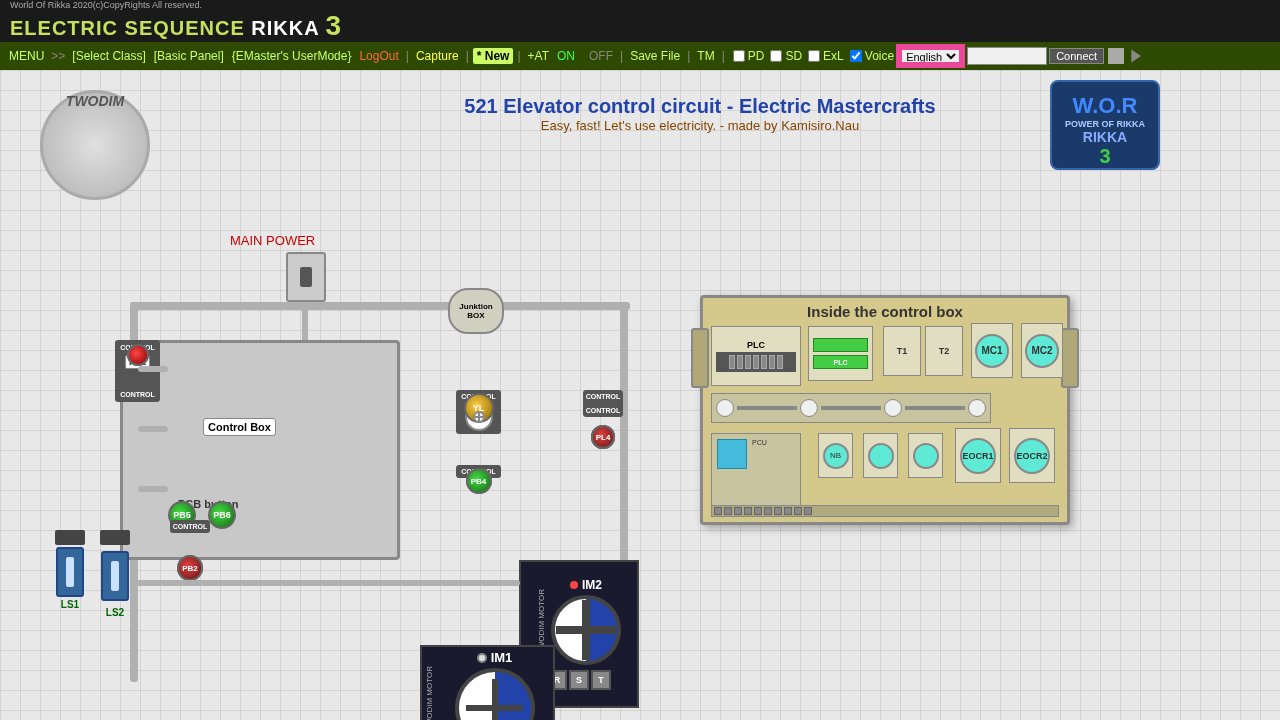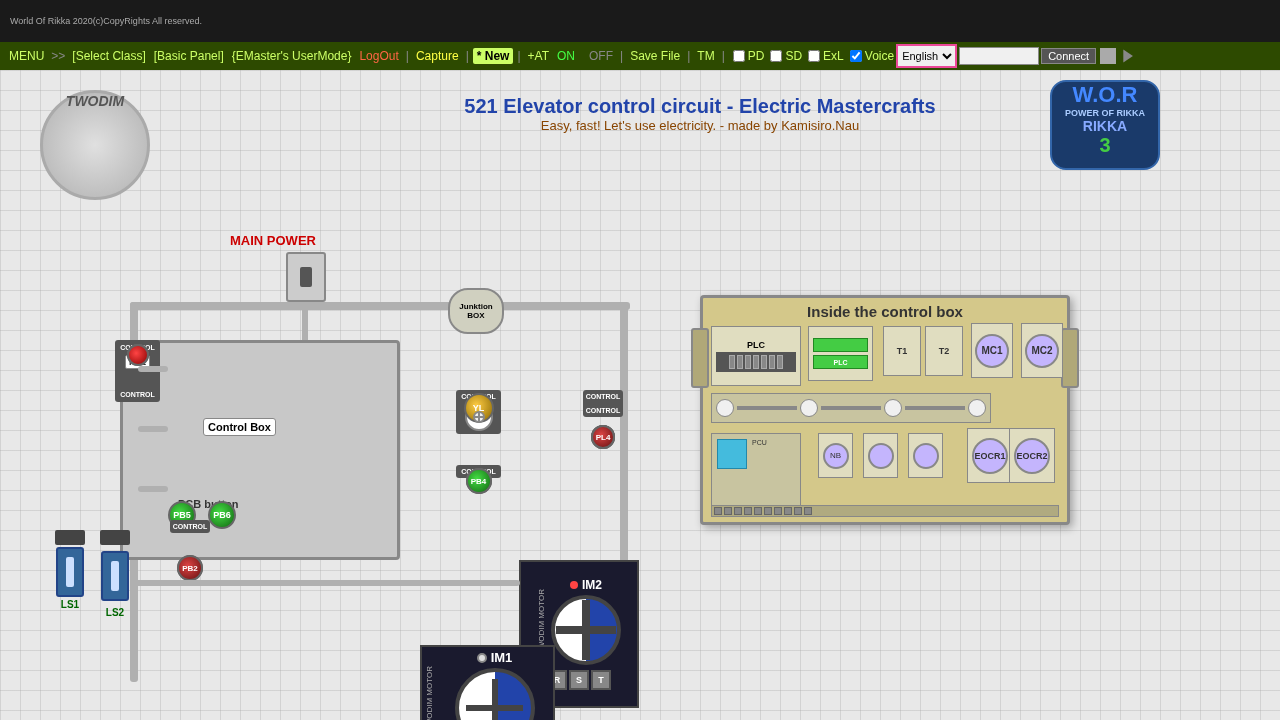--- a/index.html
+++ b/index.html
@@ -142,38 +142,38 @@
     }
 
     
     #wor-logo {
       position: absolute;
       top: 10px;
       right: 120px;
       width: 110px;
       height: 90px;
       background: #1a3a6a;
-      border-radius: 16px;
-      display: flex;
-      align-items: flex-start;
+      border-radius: 8px;
+      display: flex;
+      align-items: flex-end;
       justify-content: center;
       color: #4488ff;
       font-size: 10px;
       font-weight: bold;
       text-align: center;
       border: 2px solid #3366aa;
     }
 
     
     .main-power-label {
       position: absolute;
       top: 163px;
       left: 230px;
       color: #cc0000;
-      font-weight: bold;
+      font-weight: normal;
       font-size: 13px;
     }
 
     
     .wire-h {
       position: absolute;
       background: #b0b0b0;
       height: 6px;
       border-radius: 3px;
     }
@@ -228,21 +228,21 @@
       width: 370px;
       height: 230px;
       background: #d4c88a;
       border: 3px solid #888;
       border-radius: 4px;
       box-shadow: 3px 3px 8px rgba(0,0,0,0.3);
     }
     .panel-circle {
       border-radius: 50%;
       border: 2px solid #888;
-      background: #c4b5fd;
+      background: #5eead4;
       display: flex;
       align-items: center;
       justify-content: center;
       font-size: 10px;
       font-weight: bold;
       color: #333;
     }
 
     
     .panel-handle {
@@ -252,21 +252,21 @@
       background: #b0a878;
       border: 2px solid #888;
       border-radius: 3px;
     }
 
     
     #lang-select {
       height: 24px;
       font-size: 11px;
       background: #f0f0f0;
-      border: 2px solid #ec4899;
+      border: 6px solid #ec4899;
     }
 
     
     .at-on { color: #44ff44; }
     .at-off { color: #888888; }
 
     
     .junction-box {
       position: absolute;
       background: #d0d0c0;
@@ -294,20 +294,23 @@
       background: radial-gradient(circle at 40% 40%, #dd4444, #661111);
       margin-top: 32px;
     }
   </style>
 </head>
 <body>
 
 <div id="header">
   <div id="header-logo">
     <span id="header-copyright">World Of Rikka 2020(c)CopyRights All reserved.</span>
+    <span id="header-title">
+      <span style="color:#c8e060">ELECTRIC SEQUENCE </span><span style="color:#ffffff">RIKKA</span> <span style="color:#c8e060; font-size:28px">3</span>
+    </span>
   </div>
 </div>
 
 <div id="navbar">
   <span class="nav-item">MENU</span>
   <span class="nav-separator">&gt;&gt;</span>
   <span class="nav-item">[Select Class]</span>
   <span class="nav-item">[Basic Panel]</span>
   <span class="nav-item">{EMaster's UserMode}</span>
   <span class="nav-item special">LogOut</span>
@@ -598,21 +601,21 @@
     </div>
 
     <div style="position:absolute; top:135px; left:160px; width:35px; height:45px; background:#e0ddc0; border:1px solid #888; display:flex; align-items:center; justify-content:center;">
       <div class="panel-circle" style="width:26px; height:26px;"></div>
     </div>
 
     <div style="position:absolute; top:135px; left:205px; width:35px; height:45px; background:#e0ddc0; border:1px solid #888; display:flex; align-items:center; justify-content:center;">
       <div class="panel-circle" style="width:26px; height:26px;"></div>
     </div>
 
-    <div style="position:absolute; top:130px; left:252px; width:46px; height:55px; background:#e0ddc0; border:1px solid #888; display:flex; align-items:center; justify-content:center;margin-left:12px;">
+    <div style="position:absolute; top:130px; left:252px; width:46px; height:55px; background:#e0ddc0; border:1px solid #888; display:flex; align-items:center; justify-content:center;">
       <div class="panel-circle" style="width:36px; height:36px; font-size:9px; font-weight:bold;">
         <span>EOCR1</span>
       </div>
     </div>
 
     <div style="position:absolute; top:130px; left:306px; width:46px; height:55px; background:#e0ddc0; border:1px solid #888; display:flex; align-items:center; justify-content:center;">
       <div class="panel-circle" style="width:36px; height:36px; font-size:9px; font-weight:bold;">
         <span>EOCR2</span>
       </div>
     </div>

